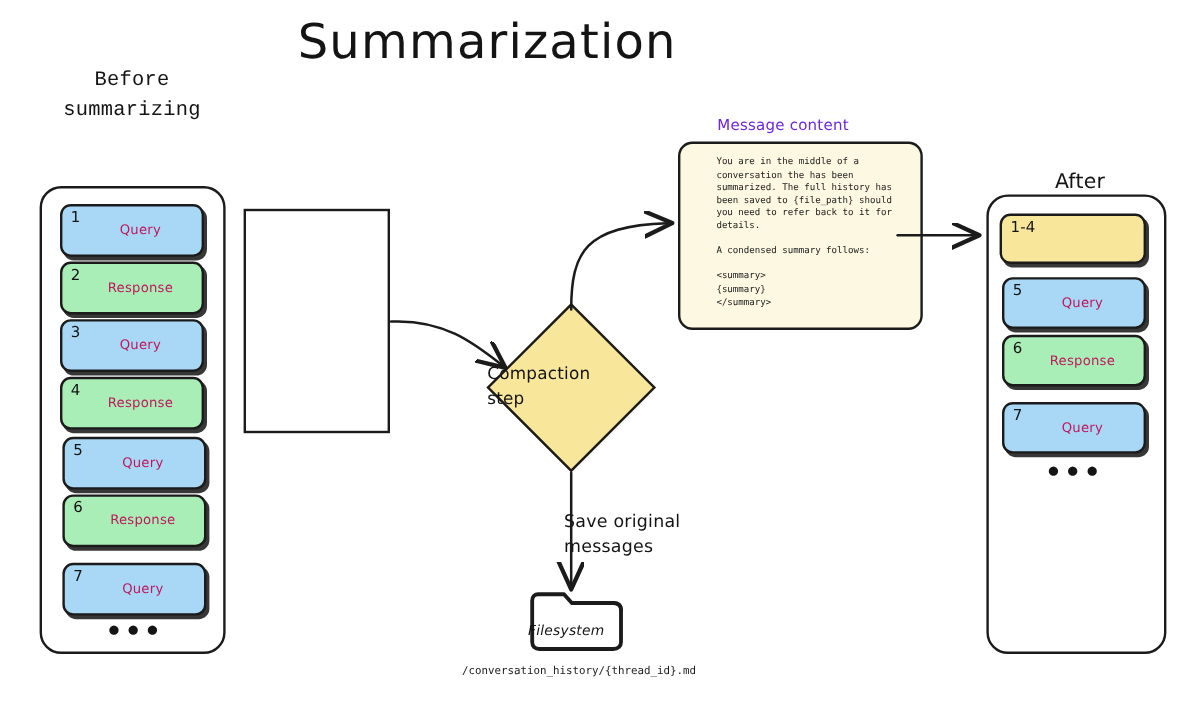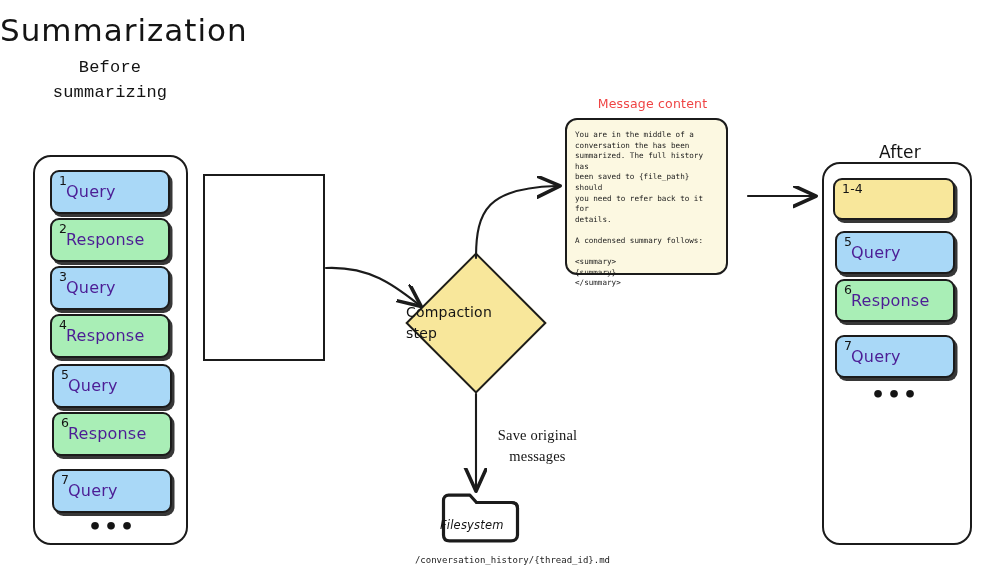--- a/index.html
+++ b/index.html
@@ -21,21 +21,22 @@
     font-family: "DejaVu Sans", sans-serif;
     color: #141414;
     letter-spacing: 0.2px;
   }
   
   #page-title {
     position: absolute;
     left: 0;
     top: 12px;
     width: 812px;
-    font-size: 31px;
+    text-align: center;
+    font-size: 40px;
     color: #141414;
     letter-spacing: 1px;
   }
   
   .col-caption {
     position: absolute;
     text-align: center;
     font-size: 17px;
     line-height: 25px;
     color: #141414;
@@ -68,24 +69,24 @@
     top: 2px;
     font-size: 12.5px;
     color: #141414;
     line-height: 14px;
   }
   .msg-block .lbl {
     position: absolute;
     left: 0; right: 0;
     top: 50%;
     transform: translateY(-50%);
-    text-align: left;
-    font-size: 16px;
+    text-align: center;
+    font-size: 11px;
     line-height: 16px;
-    color: #4c1d95;
+    color: #be185d;
     padding-left: 14px;
     box-sizing: border-box;
   }
   .msg-block.two-line .lbl { padding-left: 18px; }
   .c-query    { background: #a9d8f7; }
   .c-response { background: #a9eeb6; }
   .c-summary  { background: #f8e79b; padding-left: 28px; }
 
   
   .ellipsis {
@@ -139,54 +140,52 @@
   }
 
   
   #msg-content-caption {
     position: absolute;
     left: 560px;
     top: 96px;
     width: 185px;
     text-align: center;
     font-size: 12.5px;
-    color: #ef4444;
+    color: #6d28d9;
   }
   #msg-content-box {
     position: absolute;
     left: 565px;
     top: 118px;
-    width: 163px;
+    width: 204px;
     height: 157px;
     background: #fcf8e1;
     border: 2.2px solid #1b1b1b;
     border-radius: 12px;
     box-sizing: border-box;
-    padding: 10px 10px 8px 8px;
+    padding: 10px 10px 8px 30px;
   }
   #msg-content-text {
     font-family: "DejaVu Sans Mono", monospace;
     font-size: 7.6px;
     line-height: 10.6px;
     color: #1b1b1b;
     white-space: pre-wrap;
     margin: 0;
   }
 
   
   #save-label {
     position: absolute;
     left: 470px;
     top: 425px;
     width: 135px;
-    text-align: center;
     font-size: 14.5px;
     line-height: 21px;
     color: #141414;
-    font-family: Liberation Serif, serif;
   }
 
   
   #folder-icon {
     position: absolute;
     left: 440px;
     top: 492px;
     width: 82px;
     height: 52px;
   }
@@ -197,21 +196,21 @@
     width: 82px;
     font-size: 11.5px;
     color: #141414;
     font-style: italic;
   }
   #file-path-caption {
     position: absolute;
     left: 355px;
     top: 555px;
     width: 255px;
-    text-align: right;
+    text-align: center;
     font-family: "DejaVu Sans Mono", monospace;
     font-size: 9px;
     color: #1b1b1b;
   }
 
   svg.overlay {
     position: absolute;
     left: 0; top: 0;
     width: 1000px; height: 587px;
     pointer-events: none;

